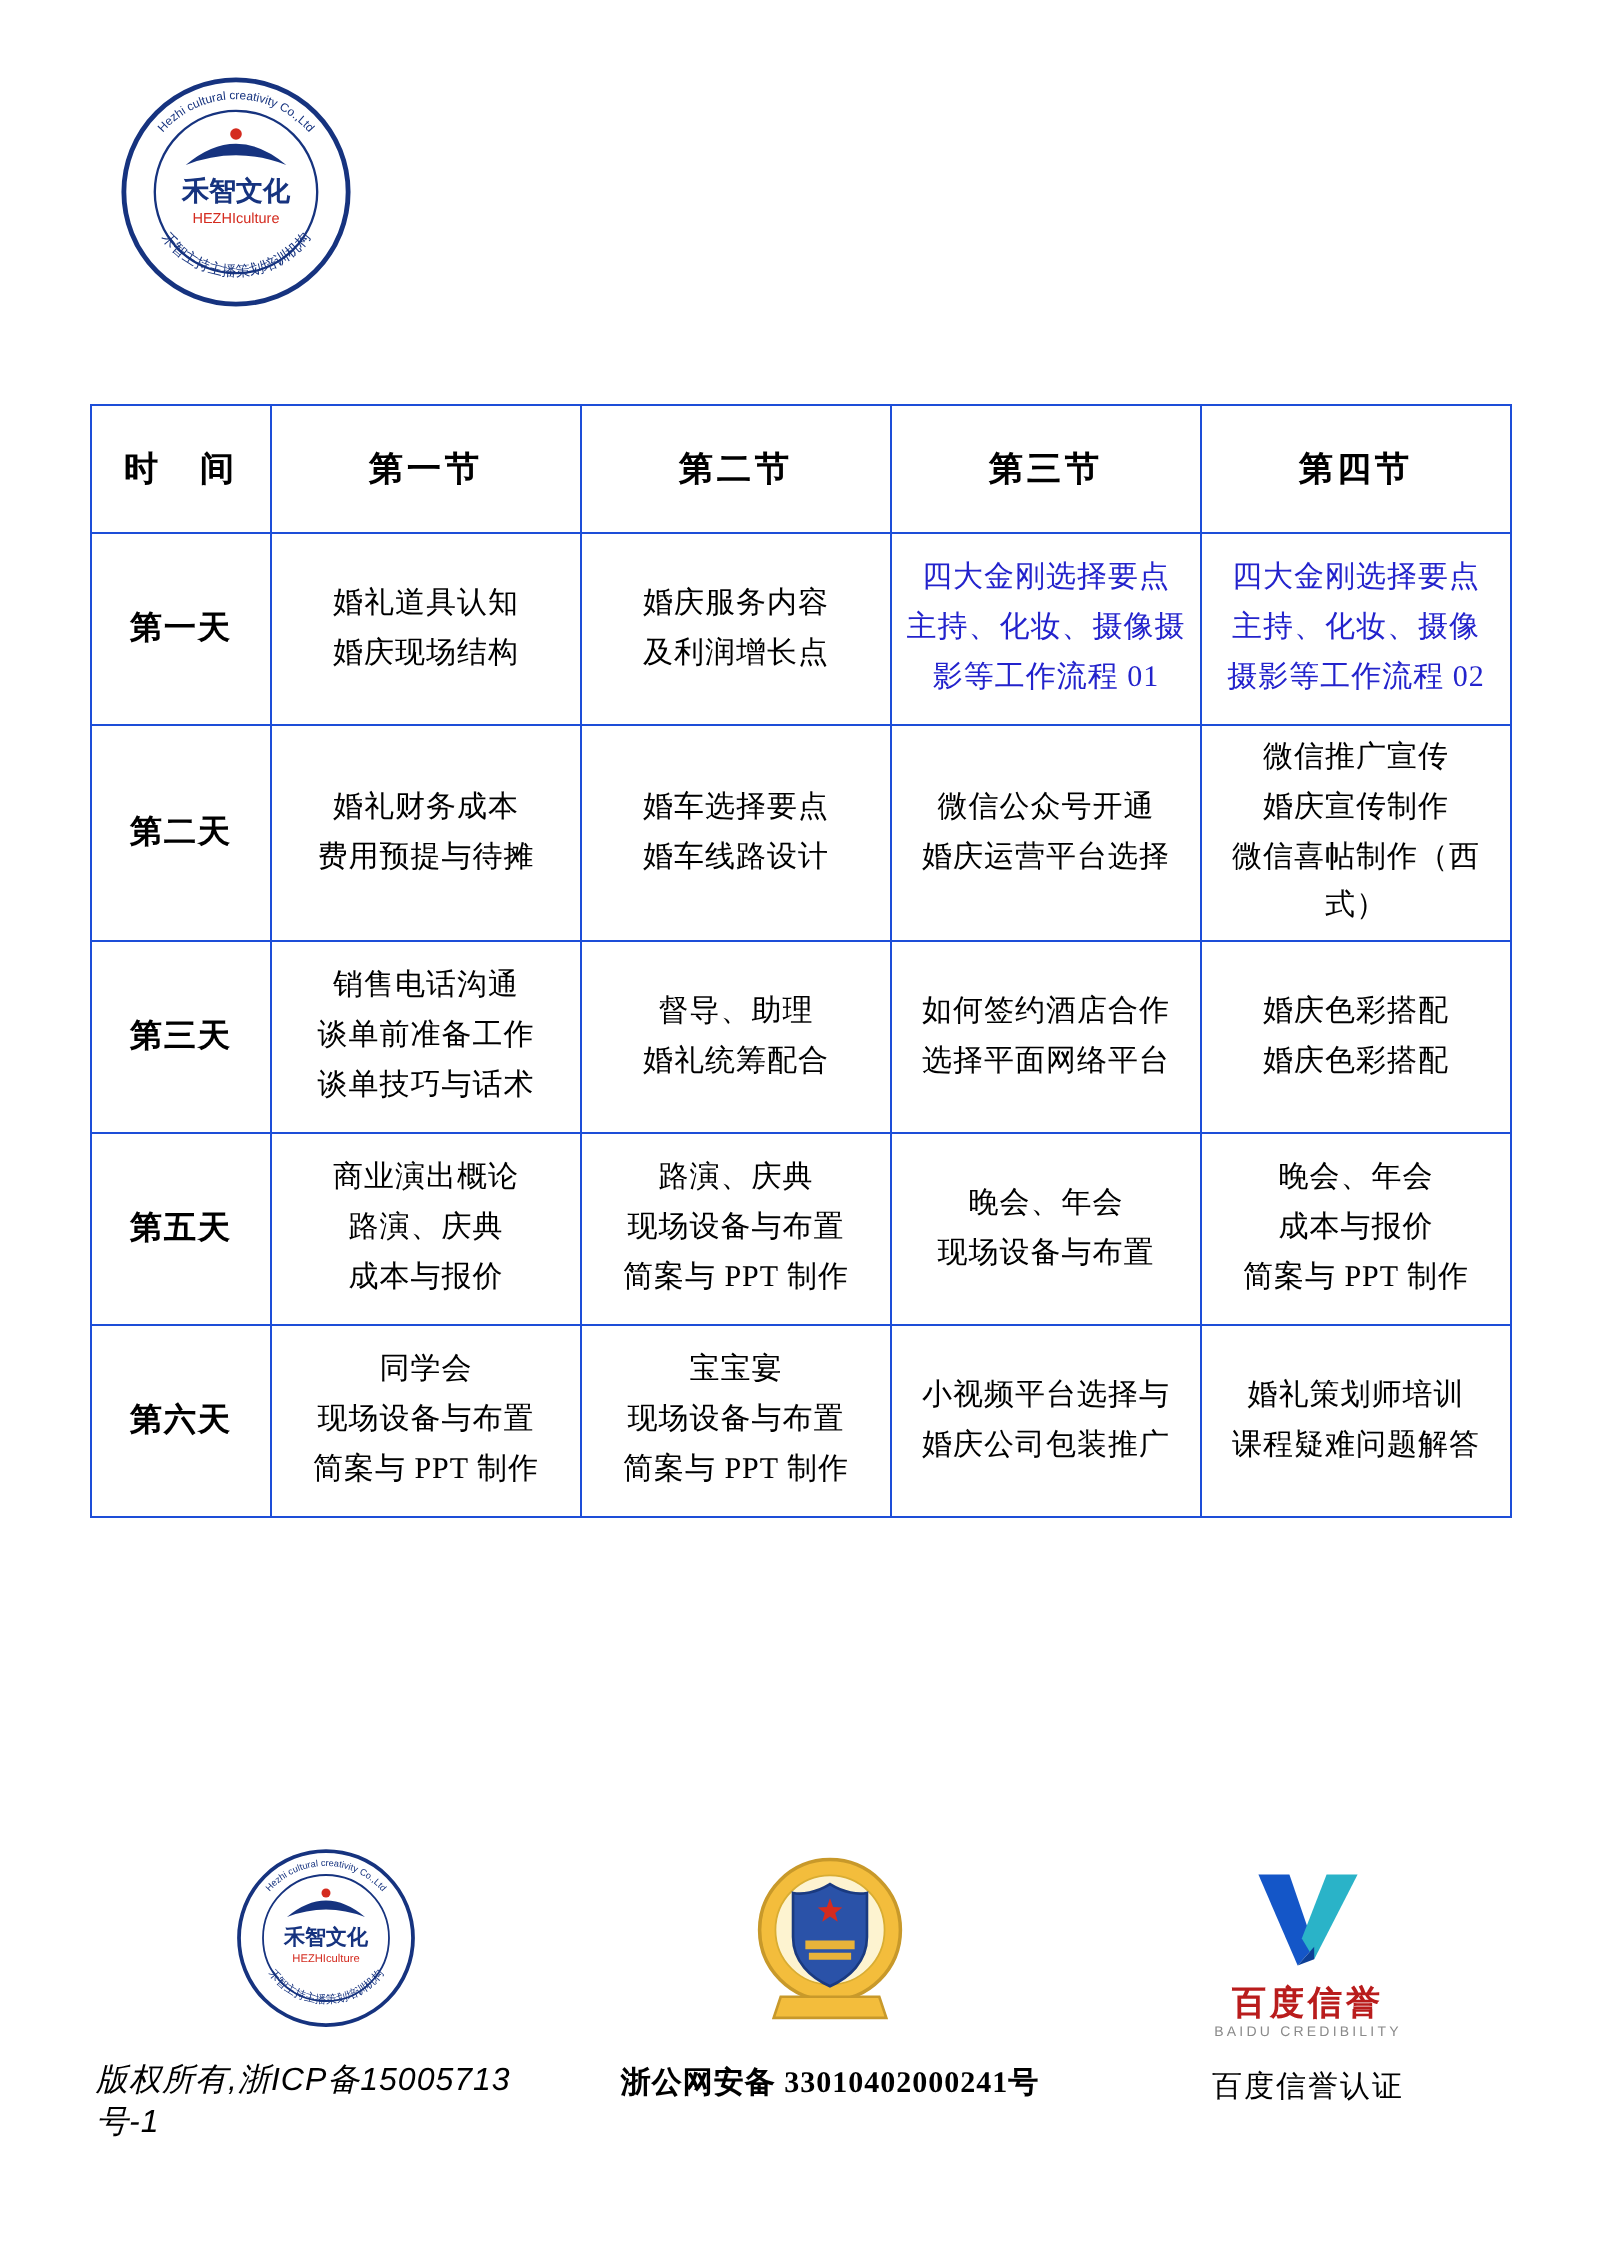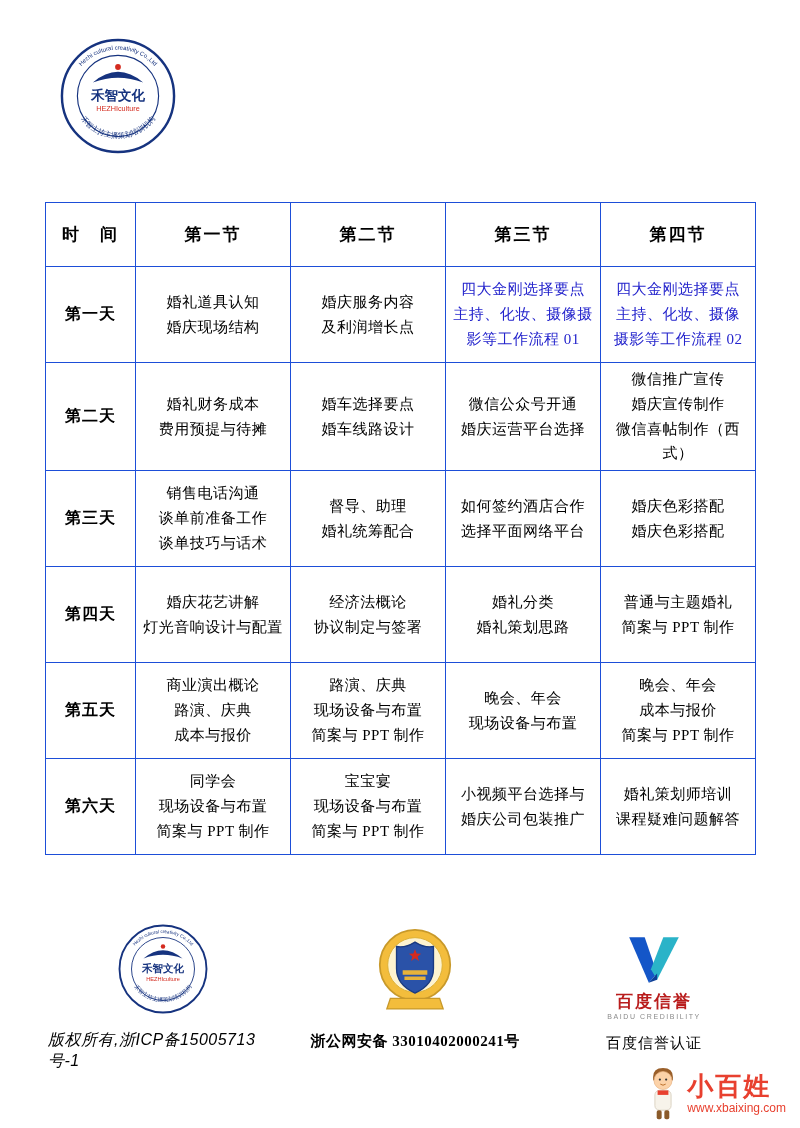--- a/index.html
+++ b/index.html
@@ -162,39 +162,20 @@
             <div>督导、助理</div>
             <div>婚礼统筹配合</div>
           </td>
           <td>
             <div>如何签约酒店合作</div>
             <div>选择平面网络平台</div>
           </td>
           <td>
             <div>婚庆色彩搭配</div>
             <div>婚庆色彩搭配</div>
-          </td>
-        </tr>
-        <tr>
-          <th>第四天</th>
-          <td>
-            <div>婚庆花艺讲解</div>
-            <div>灯光音响设计与配置</div>
-          </td>
-          <td>
-            <div>经济法概论</div>
-            <div>协议制定与签署</div>
-          </td>
-          <td>
-            <div>婚礼分类</div>
-            <div>婚礼策划思路</div>
-          </td>
-          <td>
-            <div>普通与主题婚礼</div>
-            <div>简案与 PPT 制作</div>
           </td>
         </tr>
         <tr>
           <th>第五天</th>
           <td>
             <div>商业演出概论</div>
             <div>路演、庆典</div>
             <div>成本与报价</div>
           </td>
           <td>
@@ -276,31 +257,14 @@
     <svg viewBox="0 0 60 50" width="62" height="52">
       <polygon points="6,3 21,3 33,38 25,47" fill="#1456c8"></polygon>
       <polygon points="54,3 39,3 27,34 33,44" fill="#2ab3c8"></polygon>
       <polygon points="25,47 33,38 33,44" fill="#0d3f96"></polygon>
     </svg>
     <div class="baidu-label">百度信誉</div>
     <div class="baidu-sub">BAIDU CREDIBILITY</div>
     <div class="baidu-cert">百度信誉认证</div>
   </div>
 
-  <div class="watermark">
-    <svg viewBox="0 0 40 62" width="36" height="56">
-      <path d="M9 12 Q9 2 20 2 Q31 2 31 12 L31 16 Q20 12 9 16 Z" fill="#9a5f2a"></path>
-      <circle cx="20" cy="16" r="10" fill="#fcd2a8" stroke="#e8b382" stroke-width="0.8"></circle>
-      <circle cx="16.5" cy="15" r="1.2" fill="#333"></circle>
-      <circle cx="23.5" cy="15" r="1.2" fill="#333"></circle>
-      <path d="M17 20 Q20 22.5 23 20" stroke="#b5651d" stroke-width="1" fill="none"></path>
-      <rect x="11" y="27" width="18" height="22" rx="5" fill="#f7f3ea" stroke="#d8cfc0" stroke-width="1"></rect>
-      <rect x="14" y="27" width="12" height="5" fill="#e8402f"></rect>
-      <rect x="13" y="49" width="5.5" height="10" rx="2" fill="#8a5a2a"></rect>
-      <rect x="21.5" y="49" width="5.5" height="10" rx="2" fill="#8a5a2a"></rect>
-    </svg>
-    <div class="watermark-text">
-      <div class="watermark-name">小百姓</div>
-      <div class="watermark-url">www.xbaixing.com</div>
-    </div>
-  </div>
 
 </div>
 
 </body></html>

